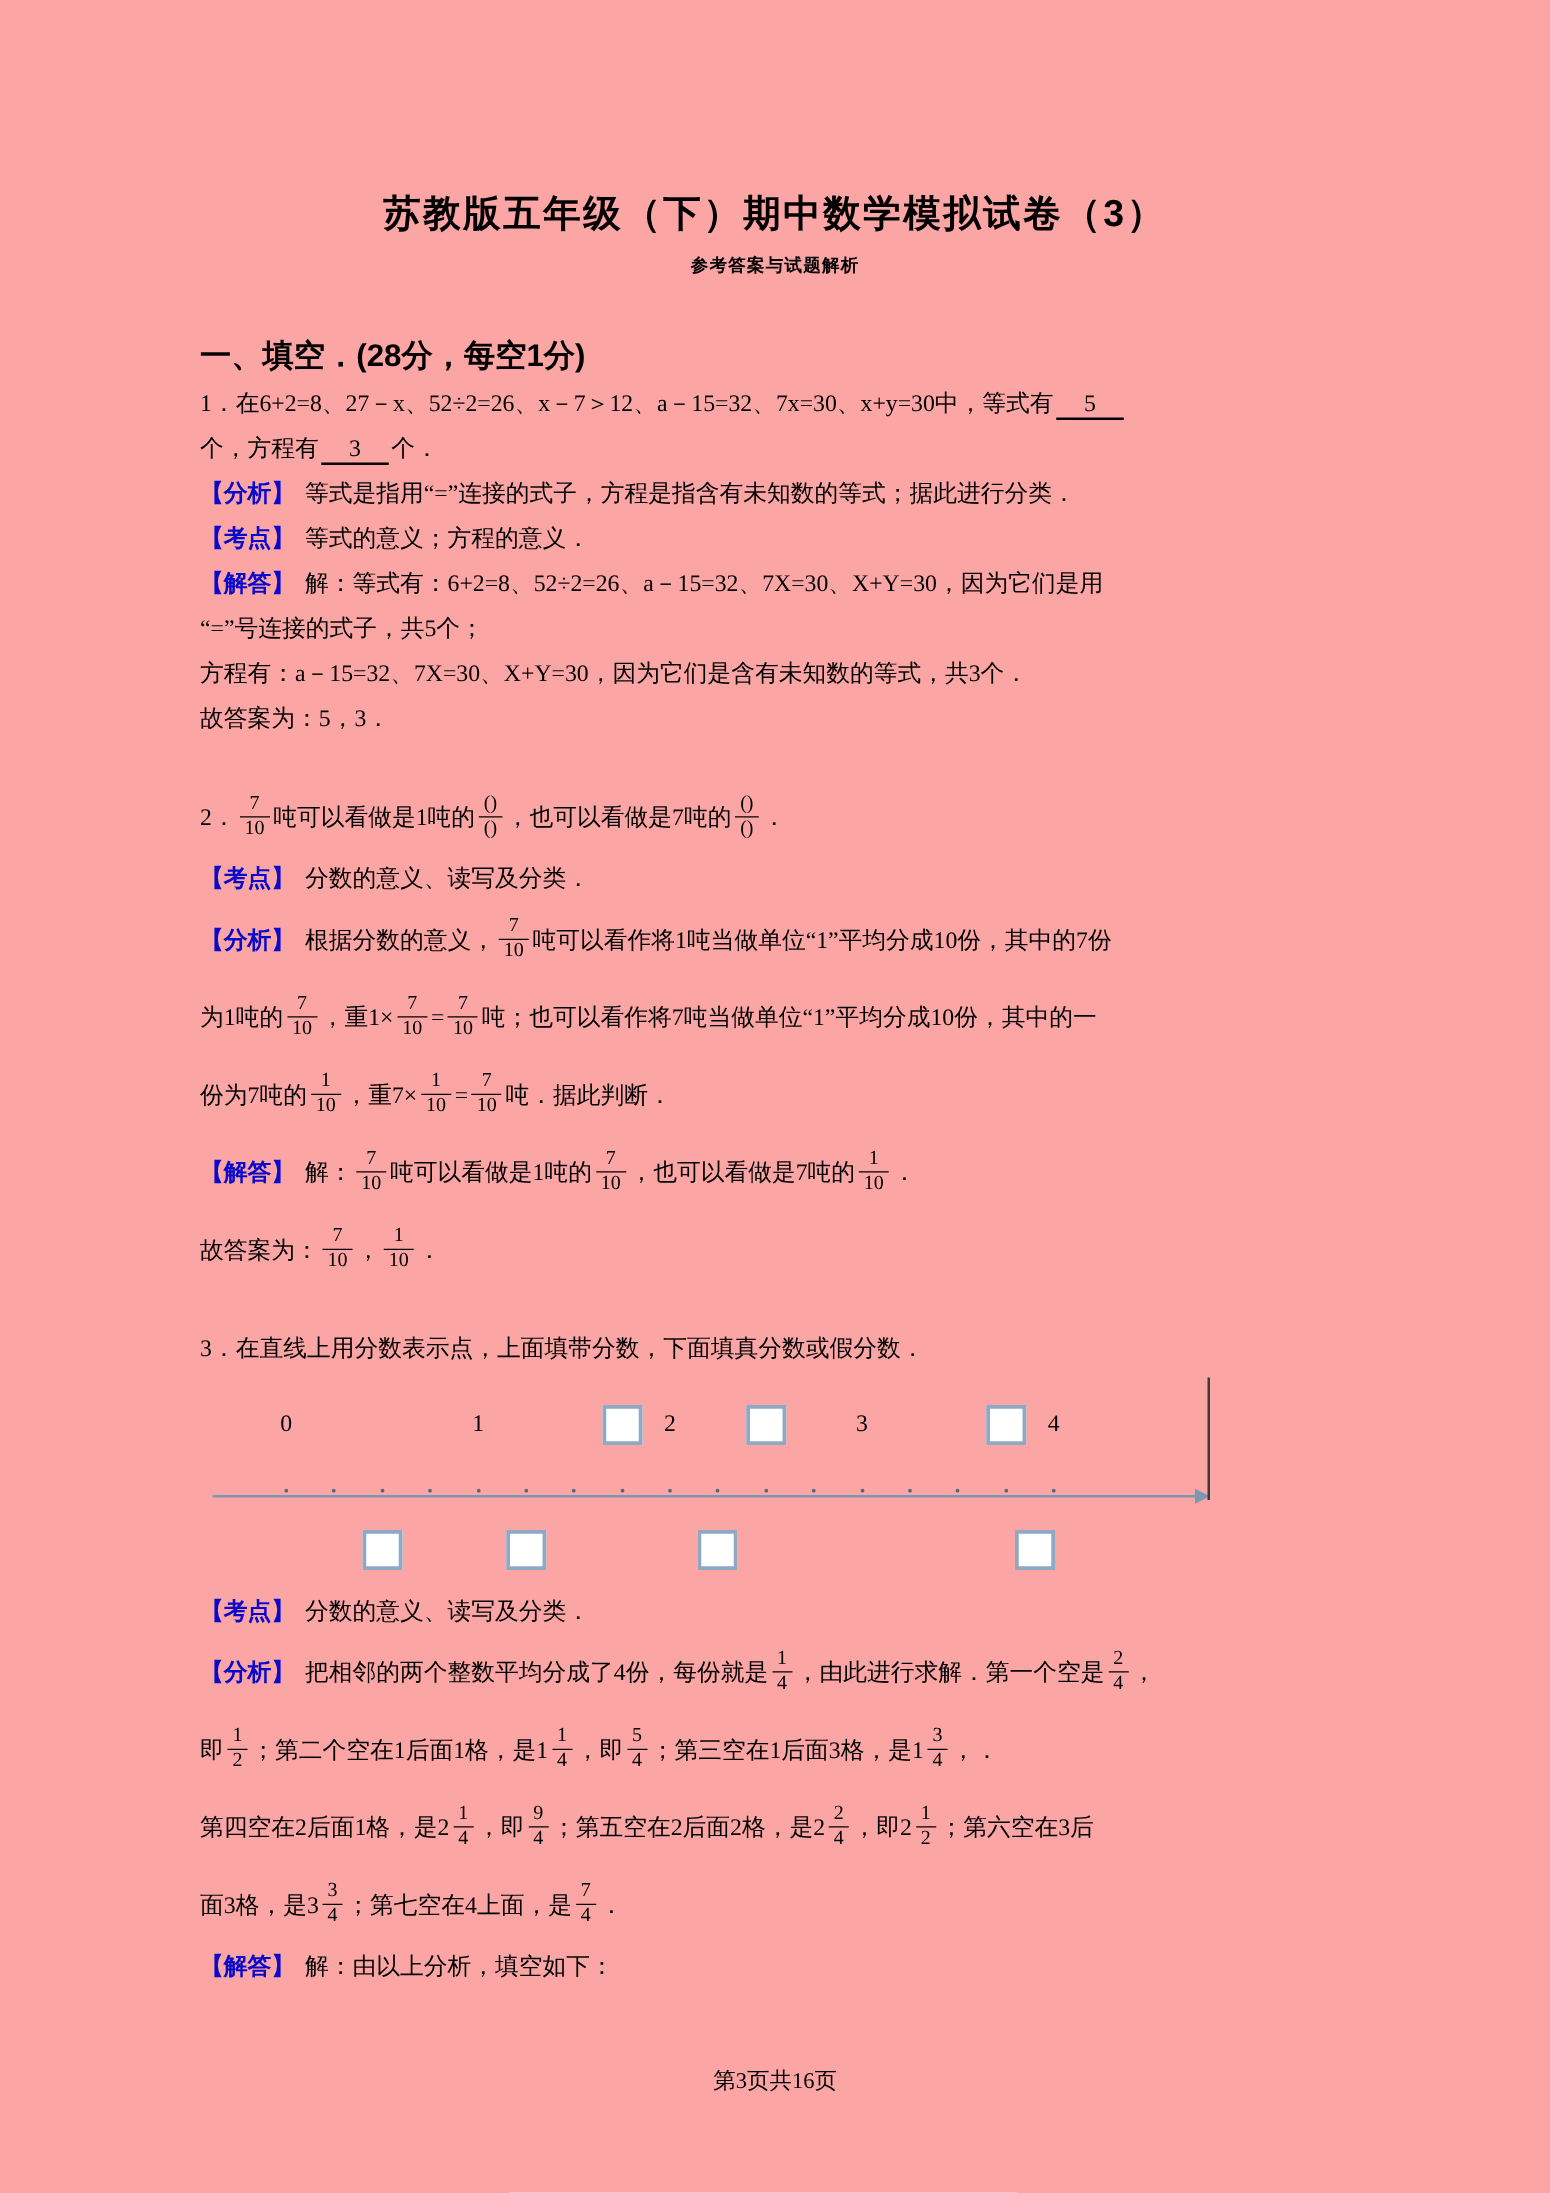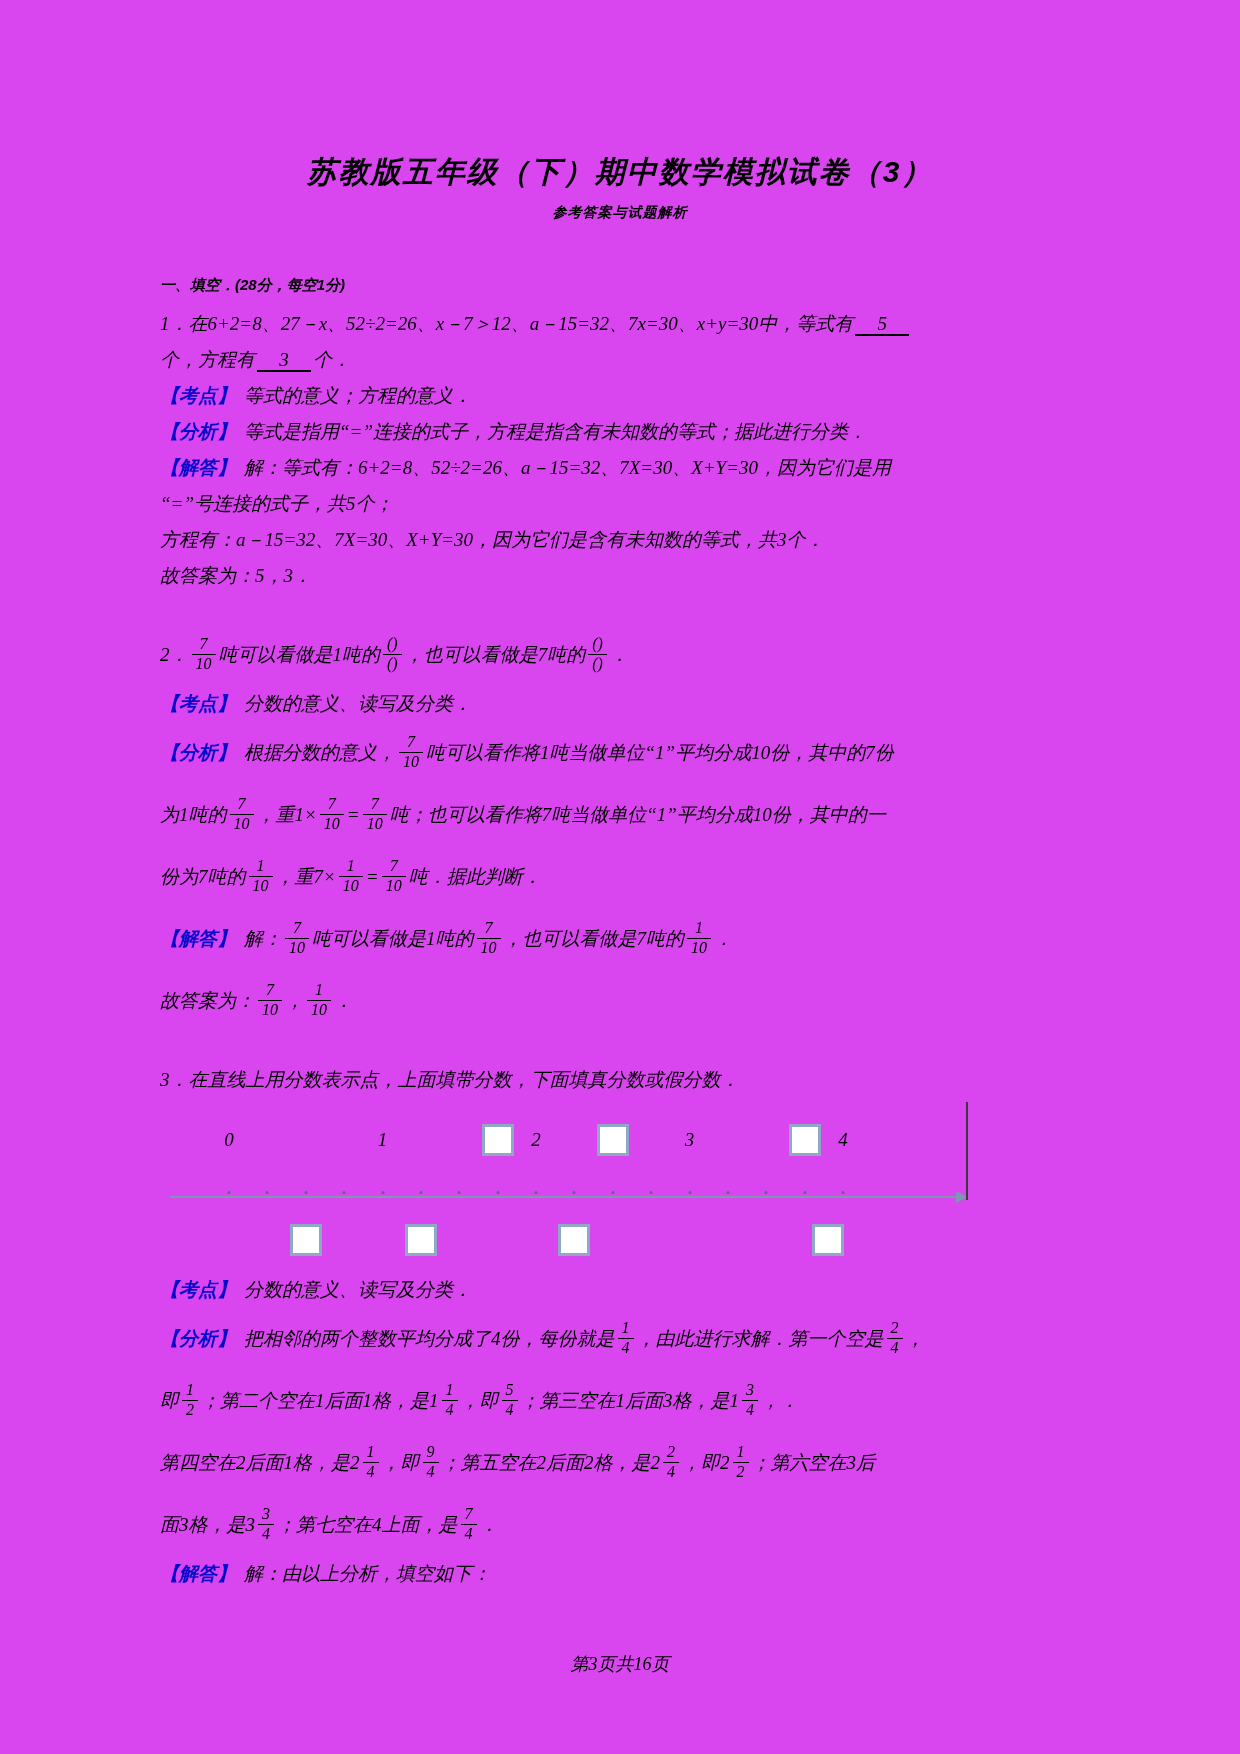--- a/index.html
+++ b/index.html
@@ -1,41 +1,40 @@
 <!DOCTYPE html>
 <html style="--tag-blue: #0909cc;"><head>
 <meta charset="utf-8">
 <style>
   html,body{margin:0;padding:0;background:#e8e8e8;}
   .page{
     position:relative;
     width:1240px;height:1754px;
     margin:0 auto;
-    background:#d946ef;
+    background:#fca5a5;
     box-sizing:border-box;
     padding:150px 160px 0 160px;
     font-family:"Liberation Serif","DejaVu Serif",serif;
     color:#000;
-    font-style:italic;
   }
   h1.title{
     margin:0 0 10px 0;
     text-align:center;
     font-family:"Liberation Sans","DejaVu Sans",sans-serif;
     font-size:30px;line-height:44px;font-weight:bold;letter-spacing:2px;
   }
   .subtitle{
     text-align:center;
     font-family:"Liberation Sans","DejaVu Sans",sans-serif;
     font-size:14px;font-weight:bold;letter-spacing:1px;
     margin-bottom:48px;
   }
   .section-heading{
     font-family:"Liberation Sans","DejaVu Sans",sans-serif;
-    font-size:15px;font-weight:bold;
+    font-size:25px;font-weight:bold;
     line-height:30px;margin:0 0 6px 0;
   }
   .line{
     font-size:19px;line-height:36px;min-height:36px;
     white-space:nowrap;
   }
   .line.tall{line-height:62px;min-height:62px;}
   .tag{color:var(--tag-blue,#0909cc);margin-right:8px;font-weight:bold;}
   .blank{
     display:inline-block;min-width:54px;text-align:center;
@@ -69,22 +68,22 @@
 </head>
 <body>
 
 <div class="page">
   <h1 class="title">苏教版五年级（下）期中数学模拟试卷（3）</h1>
   <div class="subtitle">参考答案与试题解析</div>
   <h2 class="section-heading">一、填空．(28分，每空1分)</h2>
   <div id="content">
       <div class="line">1．在6+2=8、27－x、52÷2=26、x－7＞12、a－15=32、7x=30、x+y=30中，等式有<span class="blank">5</span></div>
       <div class="line">个，方程有<span class="blank">3</span>个．</div>
+      <div class="line"><span class="tag">【分析】</span>等式是指用“=”连接的式子，方程是指含有未知数的等式；据此进行分类．</div>
       <div class="line"><span class="tag">【考点】</span>等式的意义；方程的意义．</div>
-      <div class="line"><span class="tag">【分析】</span>等式是指用“=”连接的式子，方程是指含有未知数的等式；据此进行分类．</div>
       <div class="line"><span class="tag">【解答】</span>解：等式有：6+2=8、52÷2=26、a－15=32、7X=30、X+Y=30，因为它们是用</div>
       <div class="line">“=”号连接的式子，共5个；</div>
       <div class="line">方程有：a－15=32、7X=30、X+Y=30，因为它们是含有未知数的等式，共3个．</div>
       <div class="line">故答案为：5，3．</div>
       <div class="spacer" style="height: 30px;"></div>
       <div class="line tall">2．<span class="frac">
           <span class="num">7</span>
           <span class="den">10</span>
         </span>吨可以看做是1吨的<span class="frac">
           <span class="num">()</span>

